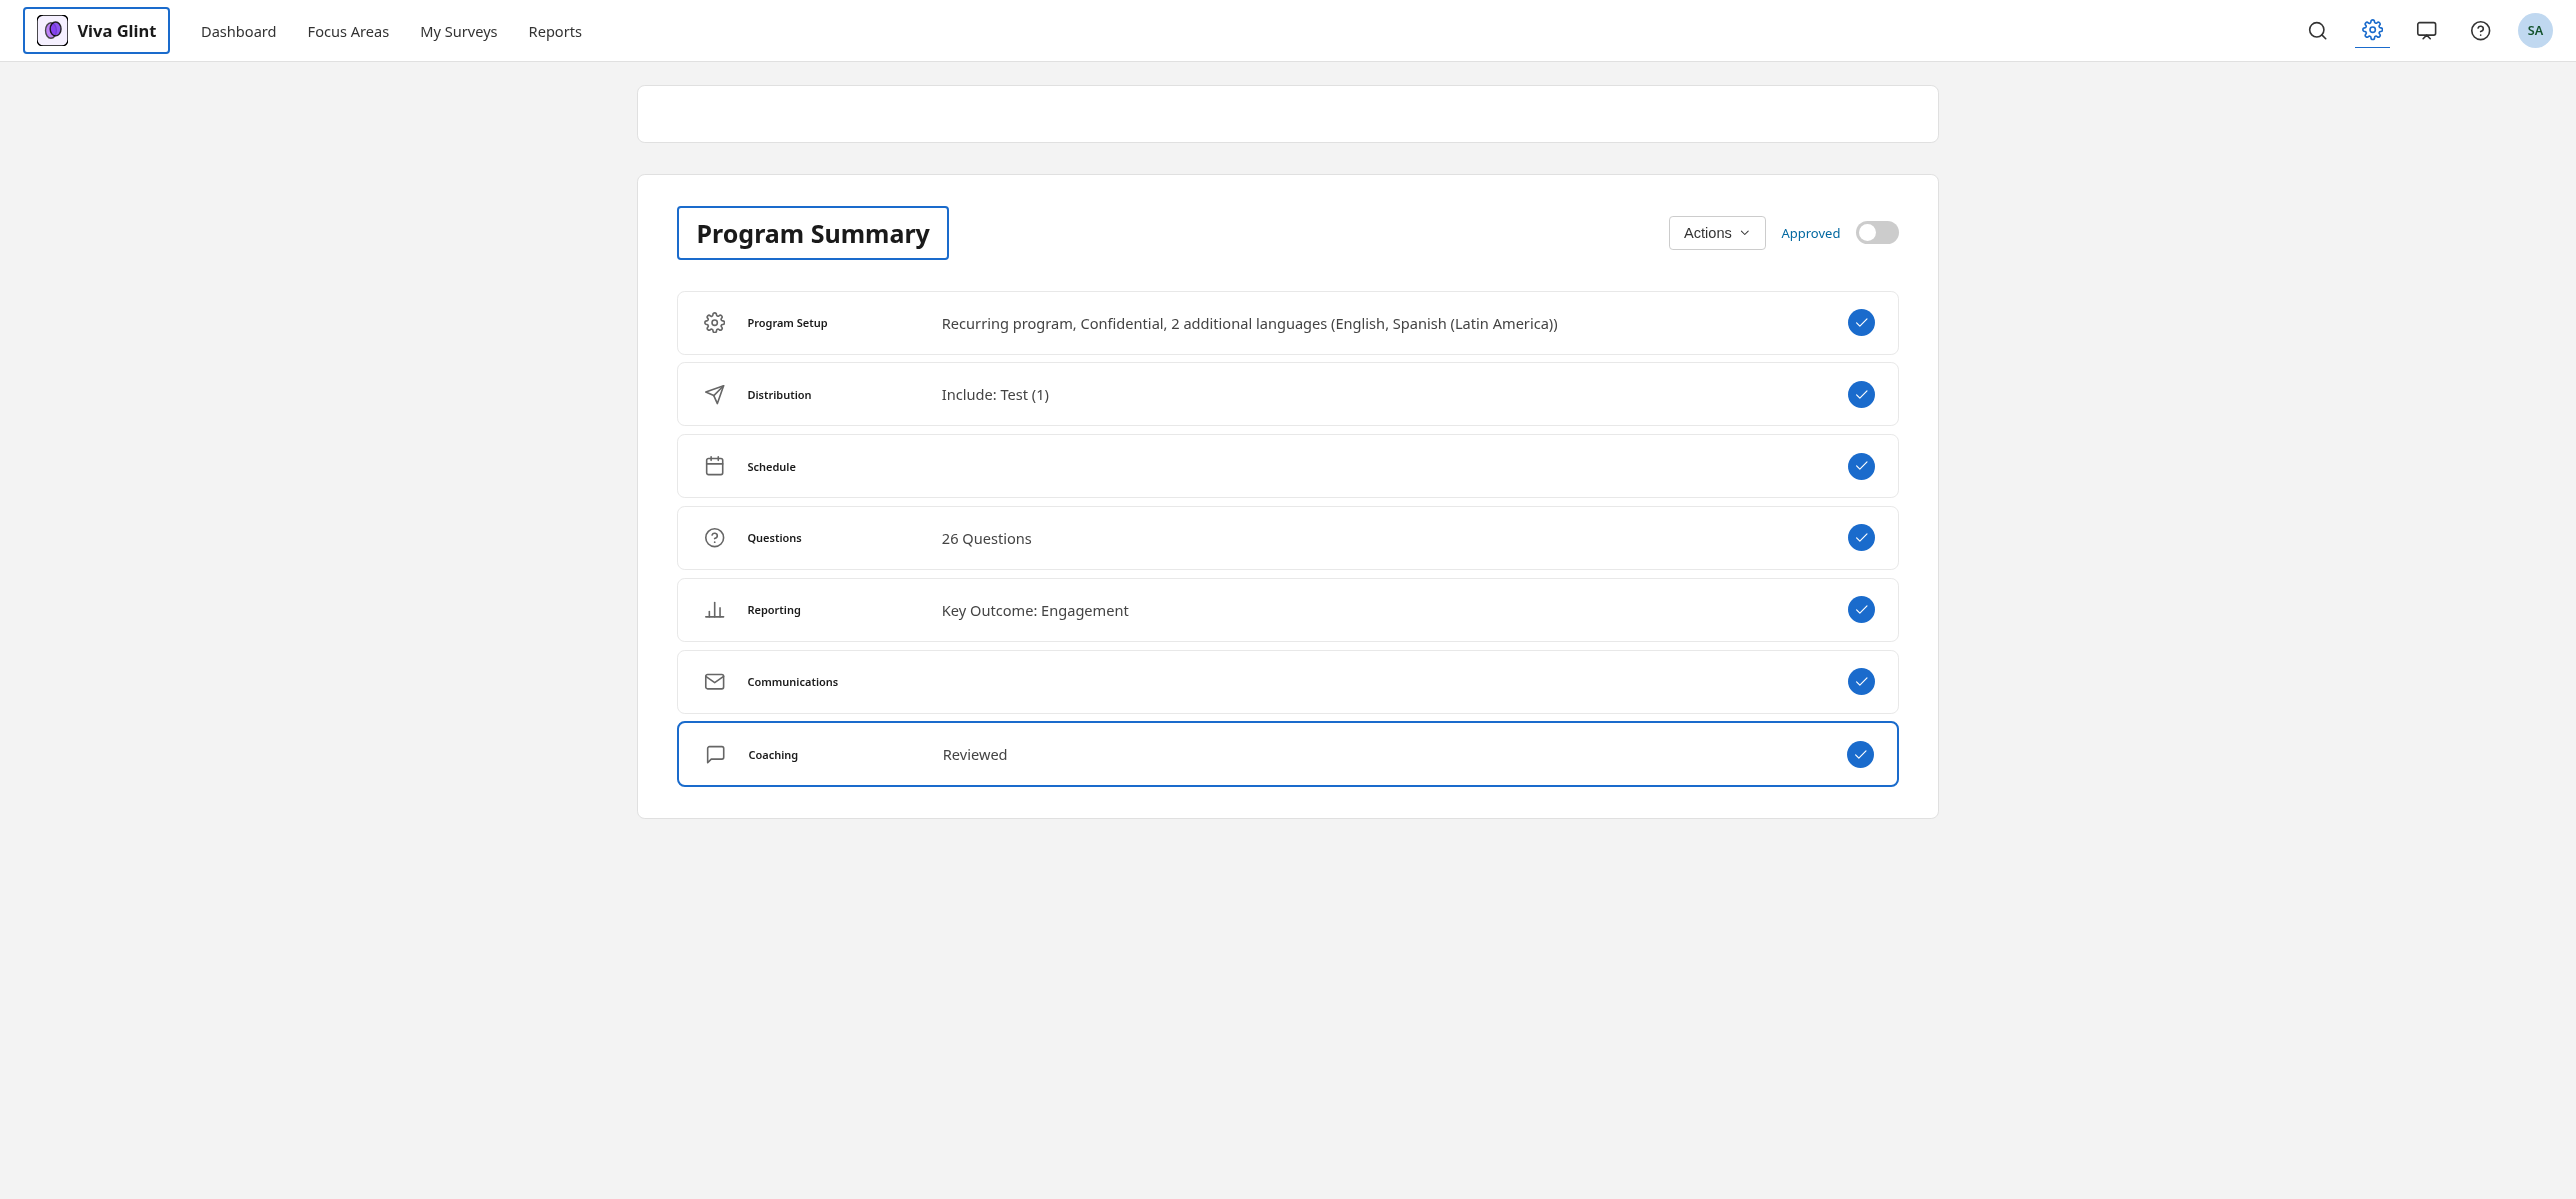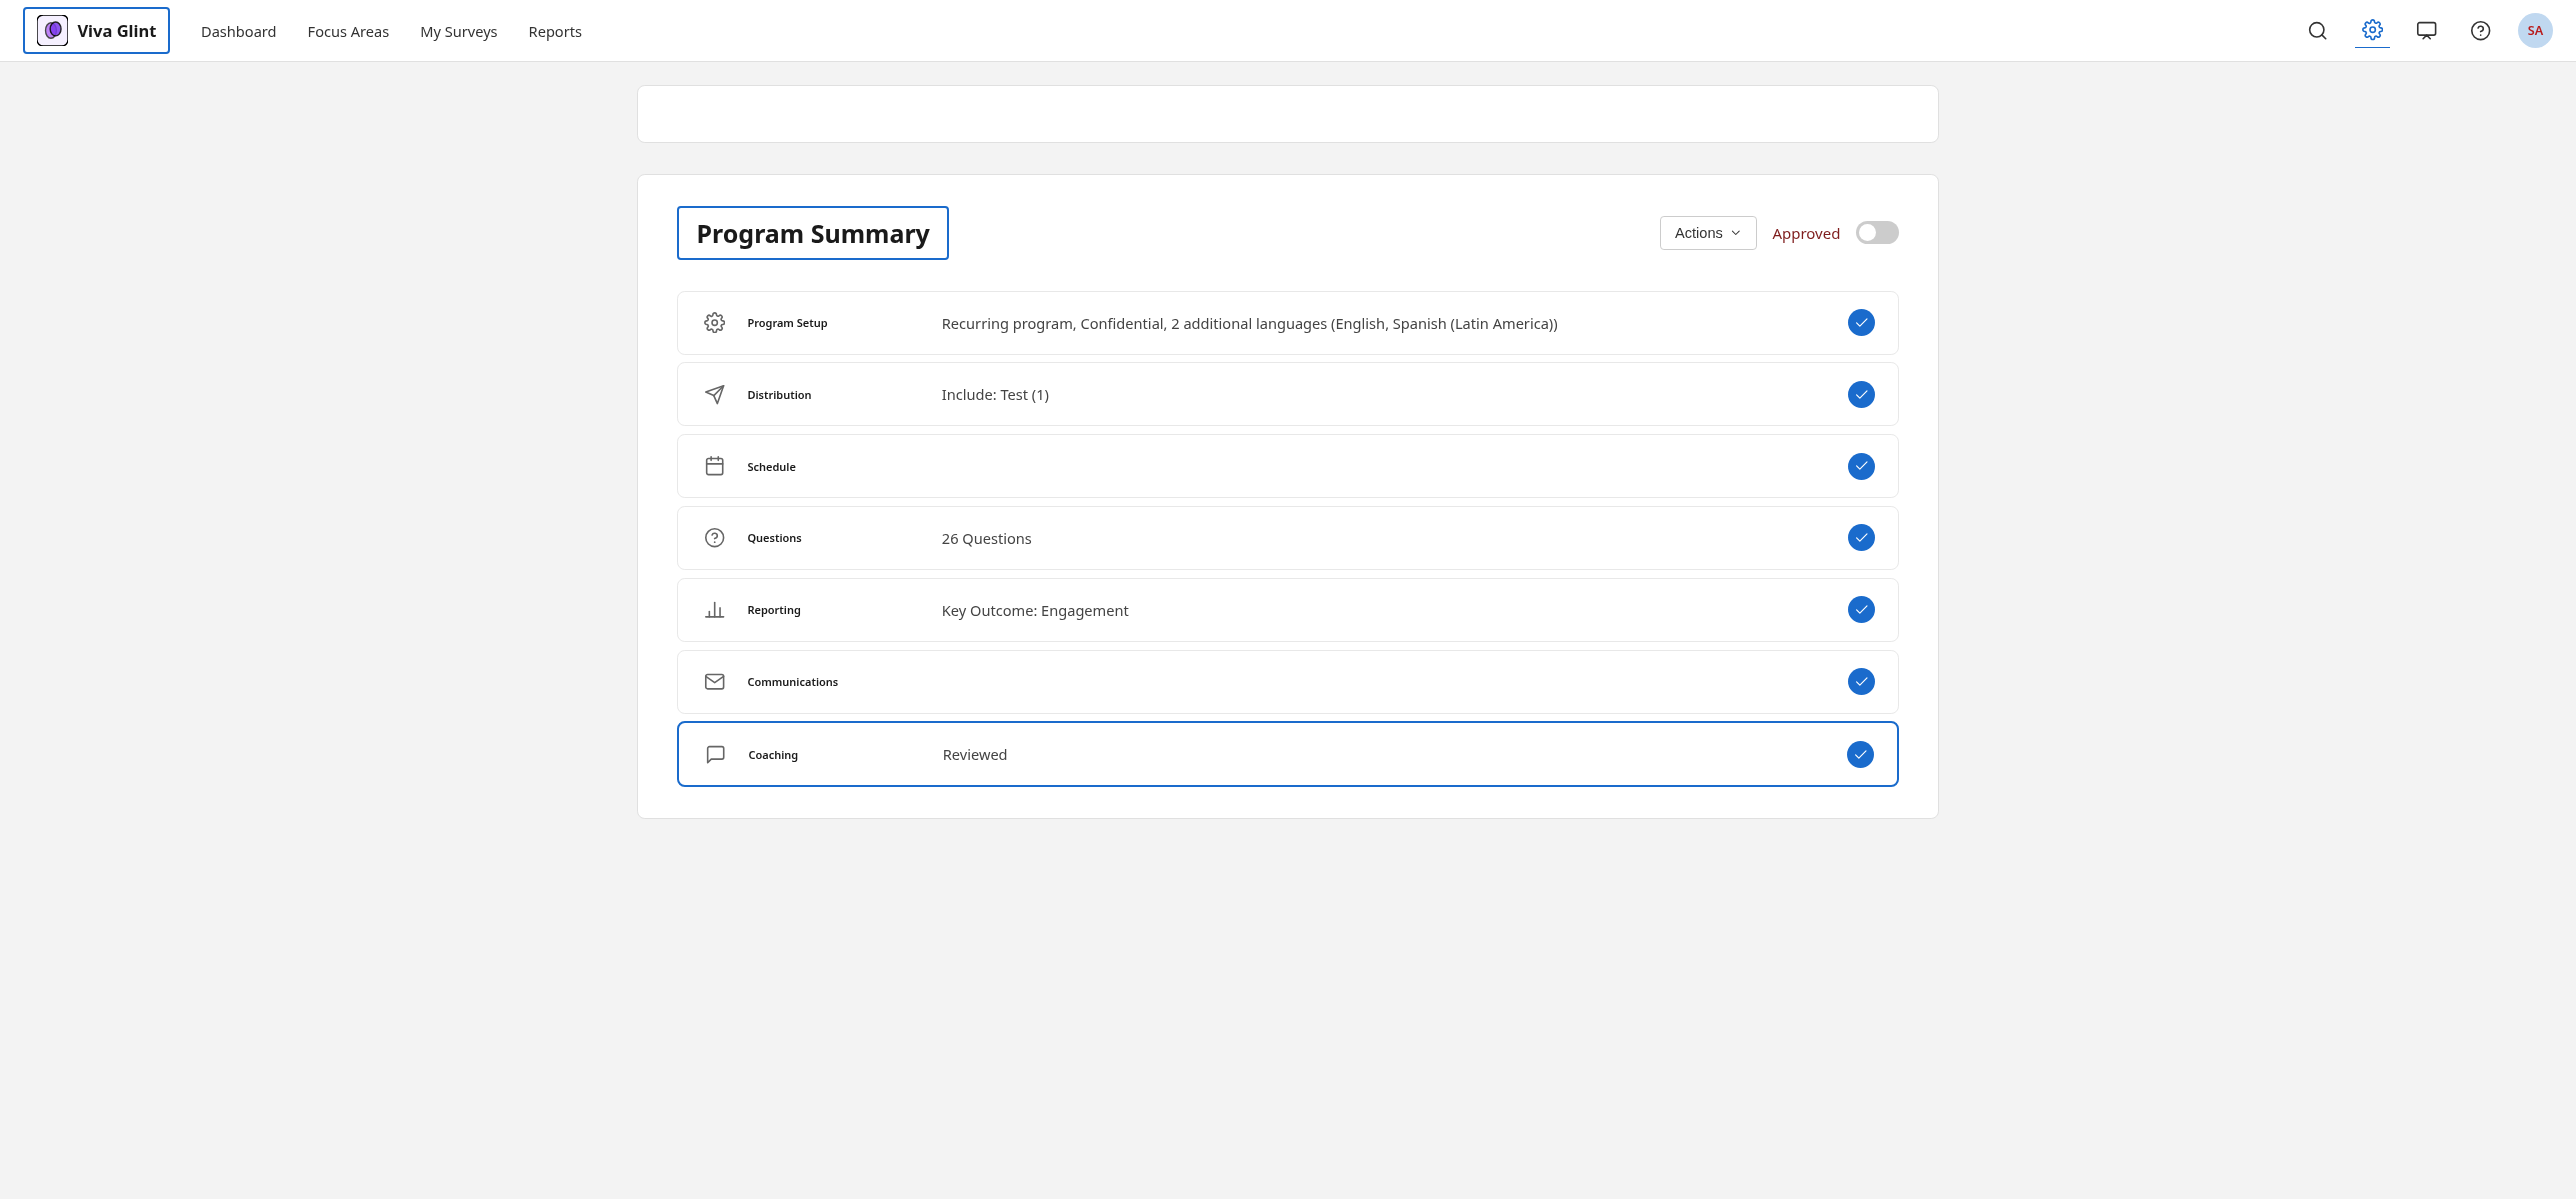--- a/index.html
+++ b/index.html
@@ -77,21 +77,21 @@
     .avatar {
       width: 35px;
       height: 35px;
       border-radius: 50%;
       background: #c0d8f0;
       display: flex;
       align-items: center;
       justify-content: center;
       font-size: 12.6px;
       font-weight: 600;
-      color: #b91c1c;
+      color: #14532d;
       cursor: pointer;
     }
 
     
     .main-content {
       padding: 23px 78px;
       max-width: 1458px;
       margin: 0 auto;
     }
 
@@ -136,22 +136,22 @@
       gap: 5.8px;
       border: 1px solid #ccc;
       border-radius: 3.9px;
       padding: 7.8px 13.6px;
       font-size: 14.6px;
       background: #fff;
       cursor: pointer;
       color: #333;
     }
     .approved-label {
-      font-size: 15px;
-      color: #7f1d1d;
+      font-size: 13px;
+      color: #0369a1;
     }
     .toggle-switch {
       position: relative;
       display: inline-block;
       width: 43px;
       height: 23px;
       margin-left: 7.8px;
     }
     .toggle-switch input { opacity: 0; width: 0; height: 0; }
     .toggle-slider {

